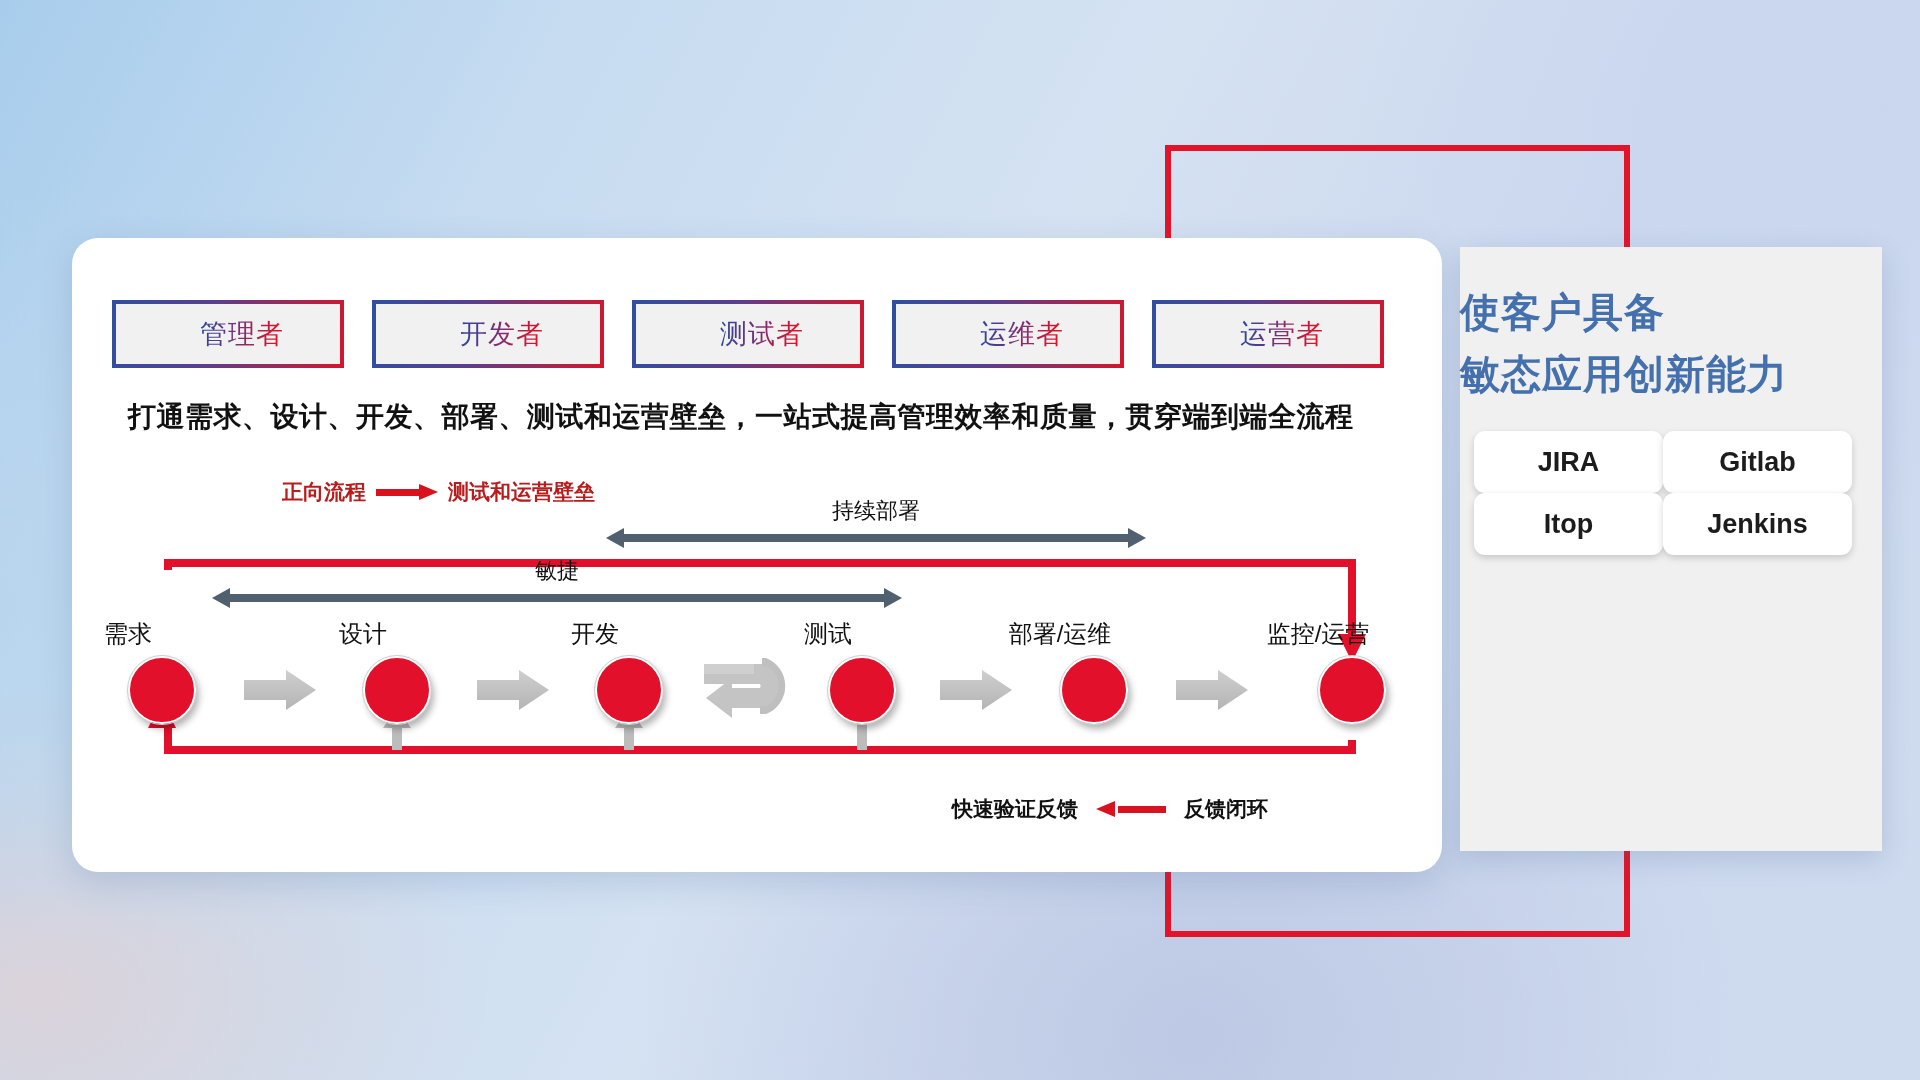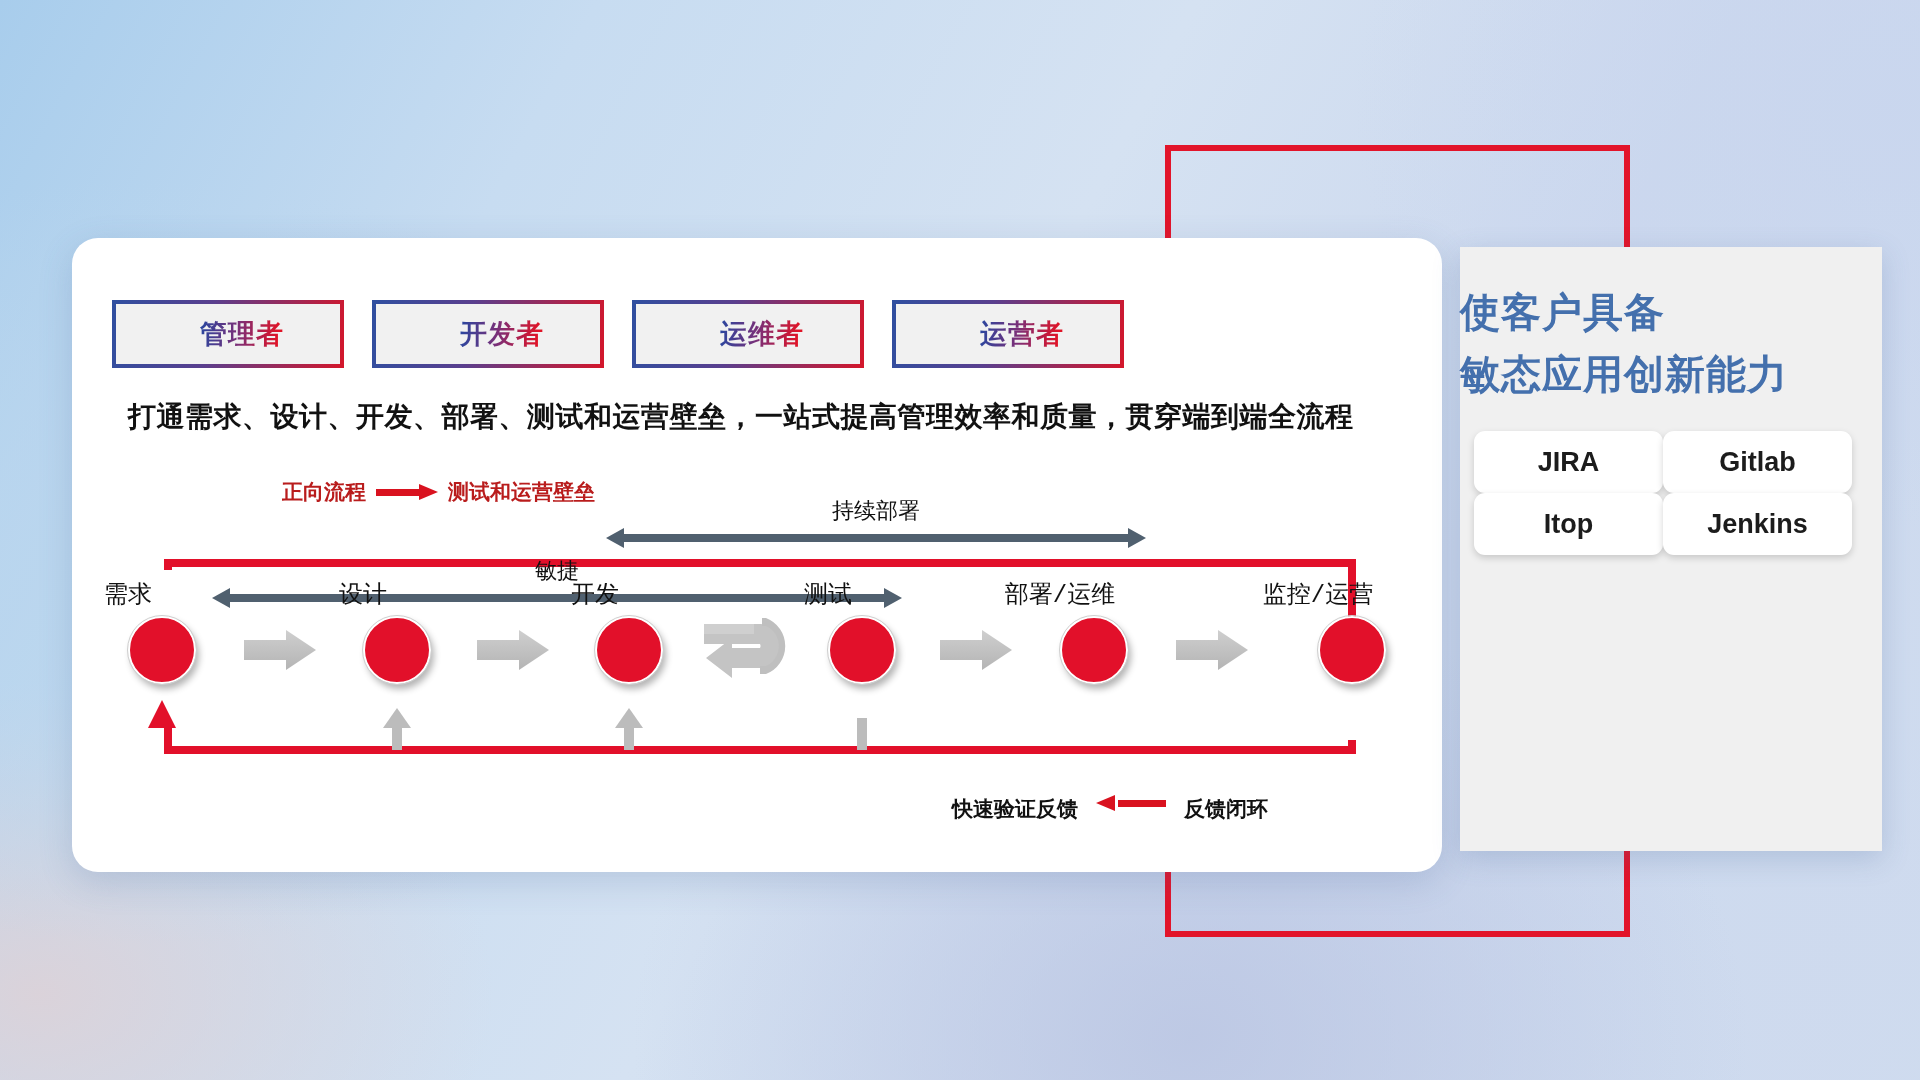--- a/index.html
+++ b/index.html
@@ -48,21 +48,21 @@
     background:#f1f1f1;
     display:flex; align-items:center; justify-content:center;
     position:relative;
     padding:2px;
     background-image:linear-gradient(#f1f1f1,#f1f1f1), linear-gradient(100deg,#2f4fa0 0%, #5a3f8e 42%, #d4162a 100%);
     background-origin:border-box;
     background-clip:content-box, border-box;
     border:2px solid transparent;
   }
   .role-chip span {
-    font-size:27px; font-weight:700; letter-spacing:1px;
+    font-size:27px; font-weight:400; letter-spacing:1px;
     background:linear-gradient(95deg,#2747a0 0%, #7a2f78 45%, #e01427 92%);
     -webkit-background-clip:text; background-clip:text;
     -webkit-text-fill-color:transparent; color:transparent;margin-left:28px;
   }
 
   
   #desc {
     position:absolute; left:128px; top:398px; z-index:6;
     font-size:28px; font-weight:bold; color:#111; letter-spacing:.5px;
     white-space:nowrap;
@@ -74,21 +74,21 @@
     display:flex; align-items:center; gap:10px;
     font-size:21px; font-weight:bold; color:#b91c1c;
   }
   .arrow-red-right { width:62px; height:16px; position:relative; }
   .arrow-red-right::before { content:""; position:absolute; left:0; top:5px; width:44px; height:7px; background:#d9121f; }
   .arrow-red-right::after { content:""; position:absolute; right:0; top:0; border-top:8px solid transparent; border-bottom:8px solid transparent; border-left:19px solid #d9121f; }
 
   
   #legend-feedback {
     position:absolute; left:952px; top:795px; z-index:6;
-    display:flex; align-items:flex-start; gap:18px;
+    display:flex; align-items:center; gap:18px;
     font-size:21px; font-weight:bold; color:#111;
   }
   .arrow-red-left { width:70px; height:16px; position:relative; }
   .arrow-red-left::before { content:""; position:absolute; right:0; top:5px; width:48px; height:7px; background:#d9121f; }
   .arrow-red-left::after { content:""; position:absolute; left:0; top:0; border-top:8px solid transparent; border-bottom:8px solid transparent; border-right:19px solid #d9121f; }
 
   
   .span-arrow { position:absolute; z-index:6; height:20px; }
   .span-arrow .bar { position:absolute; left:16px; right:16px; top:6px; height:8px; background:#50606f; }
   .span-arrow .tipL { position:absolute; left:0; top:0; border-top:10px solid transparent; border-bottom:10px solid transparent; border-right:18px solid #50606f; }
@@ -99,21 +99,21 @@
   }
   #span-cd  { left:606px; top:528px; width:540px; }
   #label-cd { left:606px; top:496px; width:540px; }
   #span-agile  { left:212px; top:588px; width:690px; }
   #label-agile { left:212px; top:556px; width:690px; }
 
   
   #loop { position:absolute; left:0; top:0; width:1920px; height:1080px; z-index:5; pointer-events:none; }
 
   
-  #pipeline { position:absolute; left:0; top:584px; width:1681px; height:120px; z-index:7;font-family:Liberation Mono, monospace; }
+  #pipeline { position:absolute; left:0; top:624px; width:1681px; height:120px; z-index:7; }
   .node { position:absolute; }
   .node .dot {
     width:68px; height:68px; border-radius:50%;
     background:#e2102a;
     border:2px solid #ffffff;
     outline:1px solid #cfcfcf;
     box-shadow:3px 5px 7px rgba(0,0,0,.30);
     position:absolute; left:0; top:32px;
   }
   .node .lbl {
@@ -153,20 +153,23 @@
 <div id="red-frame"></div>
 
 <div id="main-card"></div>
 
 <div id="roles">
   <div class="role-chip">
       <span>管理者</span>
     </div>
   <div class="role-chip">
       <span>开发者</span>
+    </div>
+  <div class="role-chip">
+      <span>测试者</span>
     </div>
   <div class="role-chip">
       <span>运维者</span>
     </div>
   <div class="role-chip">
       <span>运营者</span>
     </div>
 </div>
 
 <div id="desc">打通需求、设计、开发、部署、测试和运营壁垒，一站式提高管理效率和质量，贯穿端到端全流程</div>

